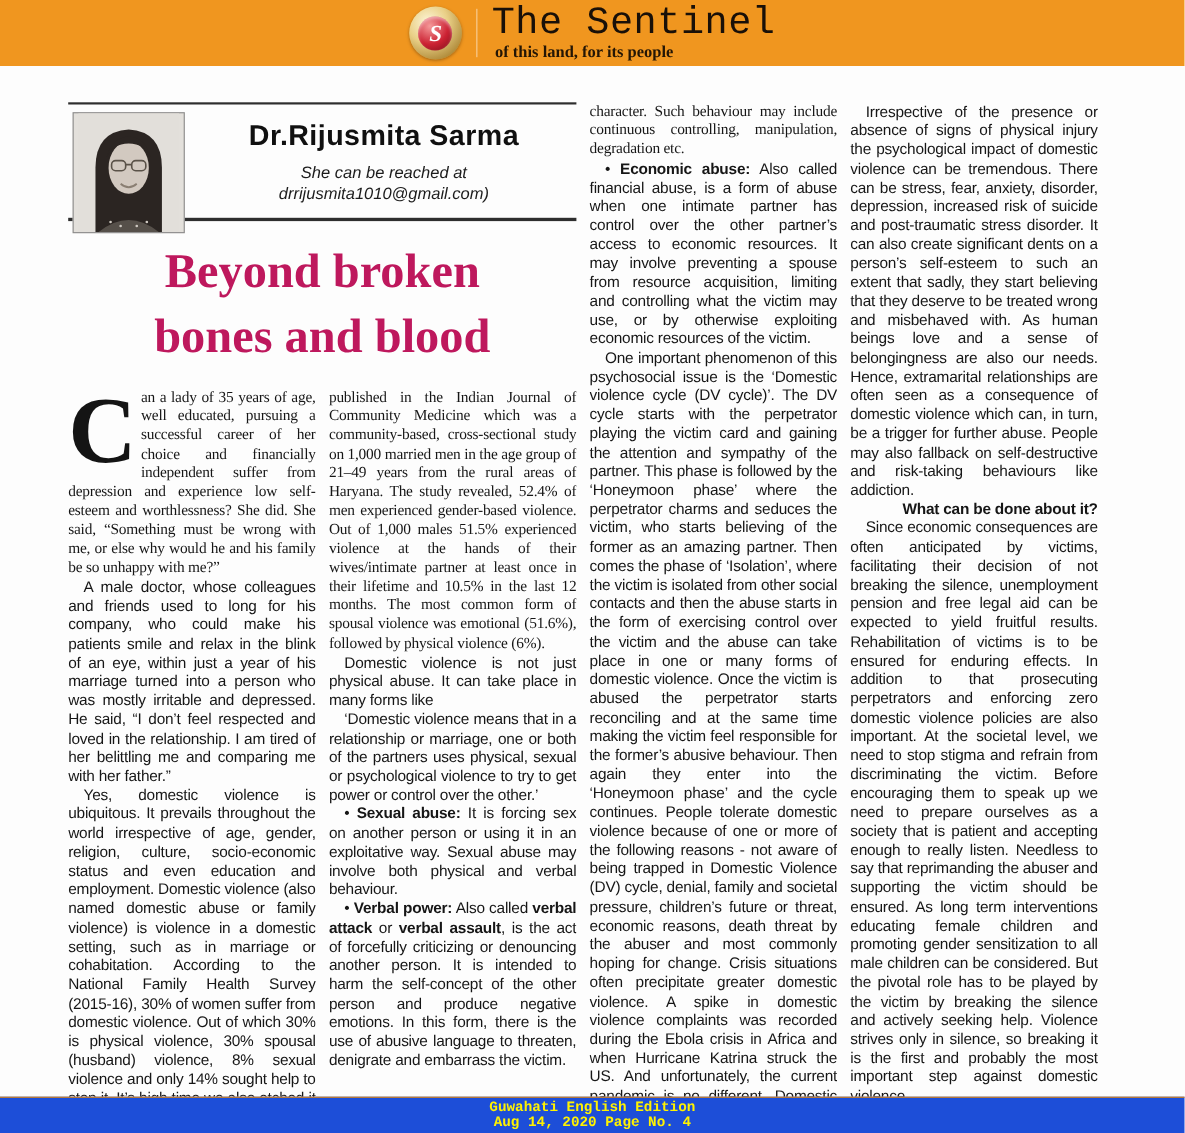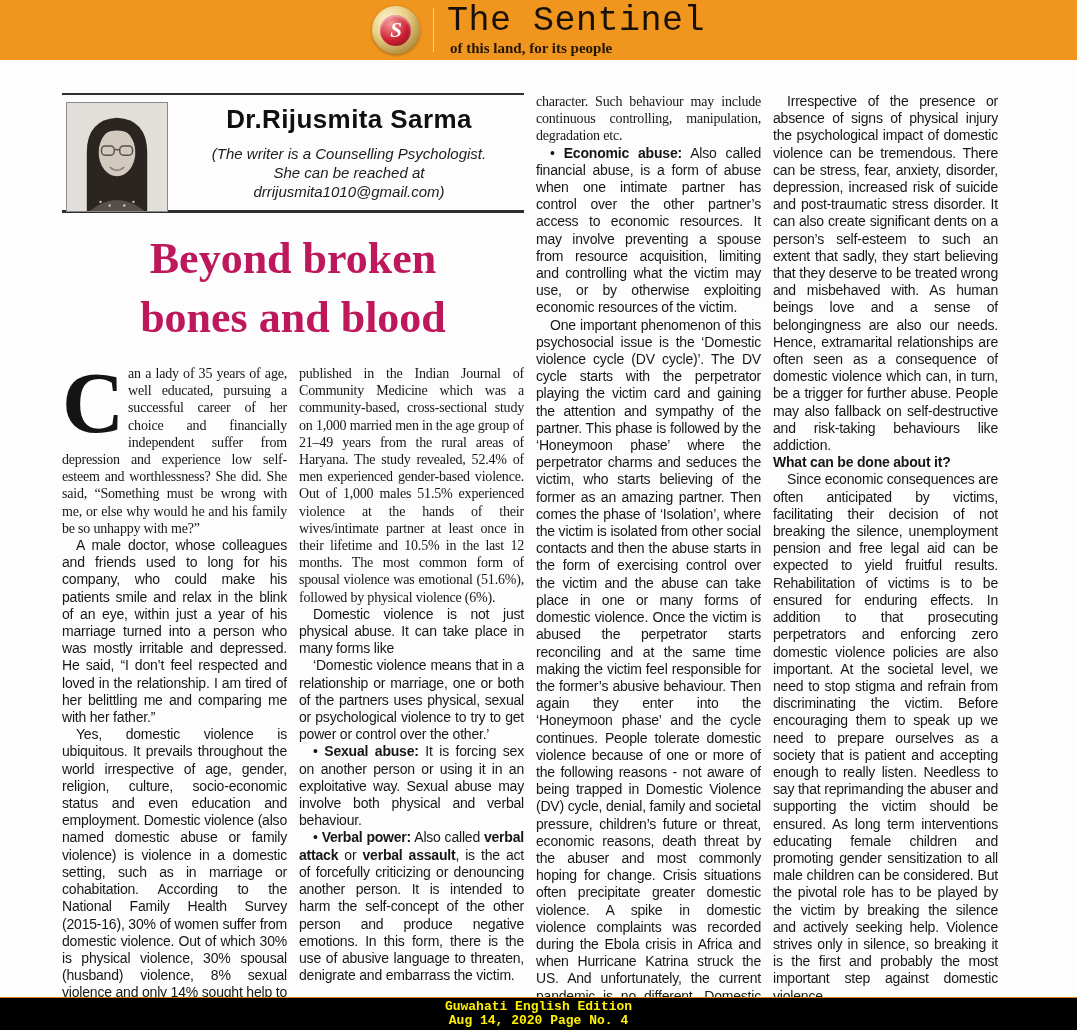--- a/index.html
+++ b/index.html
@@ -43,50 +43,50 @@
 
   
   .content { display:flex; gap:12px; padding:33px 60px 0 62px; height:937px; }
   .left-section { width:462px; flex:none; display:flex; flex-direction:column; }
   .left-cols { display:flex; gap:12px; flex:1; overflow:hidden; }
   .col { width:225px; flex:none; overflow:hidden; }
 
   
   .byline-box {
     border-top:2px solid #2e2e2e; border-bottom:3px solid #2e2e2e;
-    padding:7px 4px; display:flex; gap:10px; height:120px; flex:none;
+    padding:7px 4px; display:flex; gap:10px; height:108px; flex:none;
   }
   .byline-photo { width:102px; height:110px; flex:none; border:1px solid #8a8a8a; background:#e3e0db; }
   .byline-photo svg { display:block; width:100%; height:100%; }
   .byline-text { flex:1; display:flex; flex-direction:column; justify-content:center; text-align:center; }
   .byline-name { font-size:26px; font-weight:bold; letter-spacing:.4px; color:#101010; margin-bottom:9px; }
   .byline-credit { font-style:italic; font-size:15px; line-height:19px; color:#1c1c1c; }
 
   
   .headline {
     font-family:"Liberation Serif", serif; font-size:44px; line-height:59px;
     text-align:center; color:#be185d; margin:16px 0 18px; flex:none;
   }
 
   
   .bodytext p {
     font-size:14px; line-height:17.2px; letter-spacing:-.2px;
     text-align:justify; color:#161616; text-indent:14px;
   }
   .bodytext p.noindent { text-indent:0;font-family:Liberation Serif, serif; }
-  .bodytext p.subhead { font-weight:bold; text-align:left; text-indent:0; }
+  .bodytext p.subhead { font-weight:bold; text-align:right; text-indent:0; }
   .dropcap {
     float:left; font-weight:bold; font-size:86px; line-height:70px;
     margin:3px 6px 0 0; color:#141414; letter-spacing:-2px;
   }
 
   
   .page-footer {
     position:absolute; left:0; bottom:0; width:100%; height:33px;
-    background:#000000; border-top:1px solid #d8competent;
+    background:#1d4ed8; border-top:1px solid #d8competent;
     border-top:1px solid #da8414;
     text-align:center; padding-top:2px;
     font-family:"Liberation Mono", monospace; font-weight:bold;
     font-size:13px; line-height:14px; color:#FFF200;
   }
 </style>
 </head>
 <body>
 
 <header class="masthead">
@@ -120,21 +120,20 @@
           <path d="M20 118 Q50 94 80 118 Z" fill="#56504a"></path>
           <circle cx="32" cy="108" r="1.3" fill="#cfc9c2"></circle>
             <circle cx="42" cy="112" r="1.3" fill="#cfc9c2"></circle>
           <circle cx="58" cy="112" r="1.3" fill="#cfc9c2"></circle>
             <circle cx="68" cy="108" r="1.3" fill="#cfc9c2"></circle>
         </svg>
       </div>
       <div class="byline-text">
         <div class="byline-name">Dr.Rijusmita Sarma</div>
         <div class="byline-credit">
-          <div>(The writer is a Counselling Psychologist.</div>
           <div>She can be reached at</div>
           <div>drrijusmita1010@gmail.com)</div>
         </div>
       </div>
     </div>
 
     <h1 class="headline">
       <span>Beyond broken</span><br>
       <span>bones and blood</span>
     </h1>

